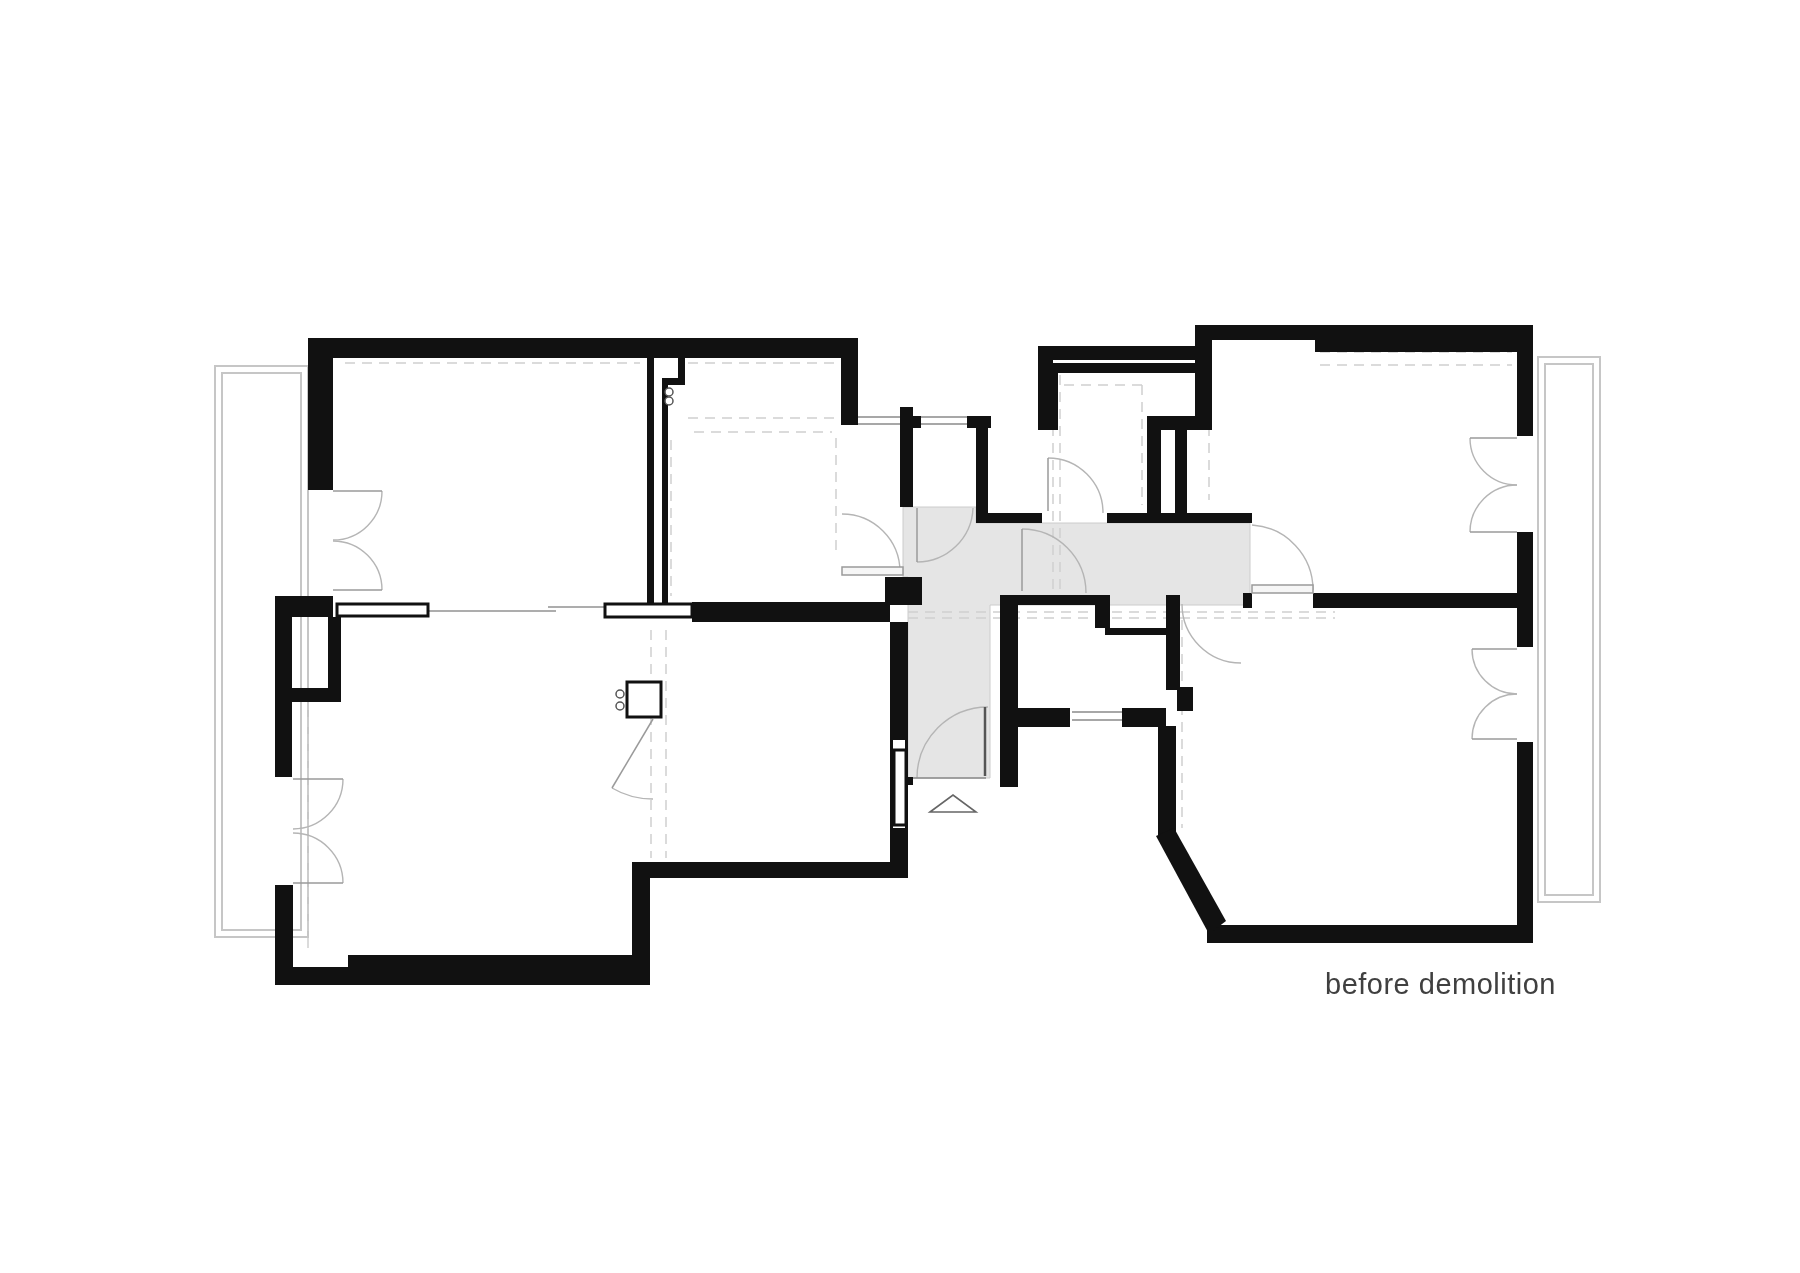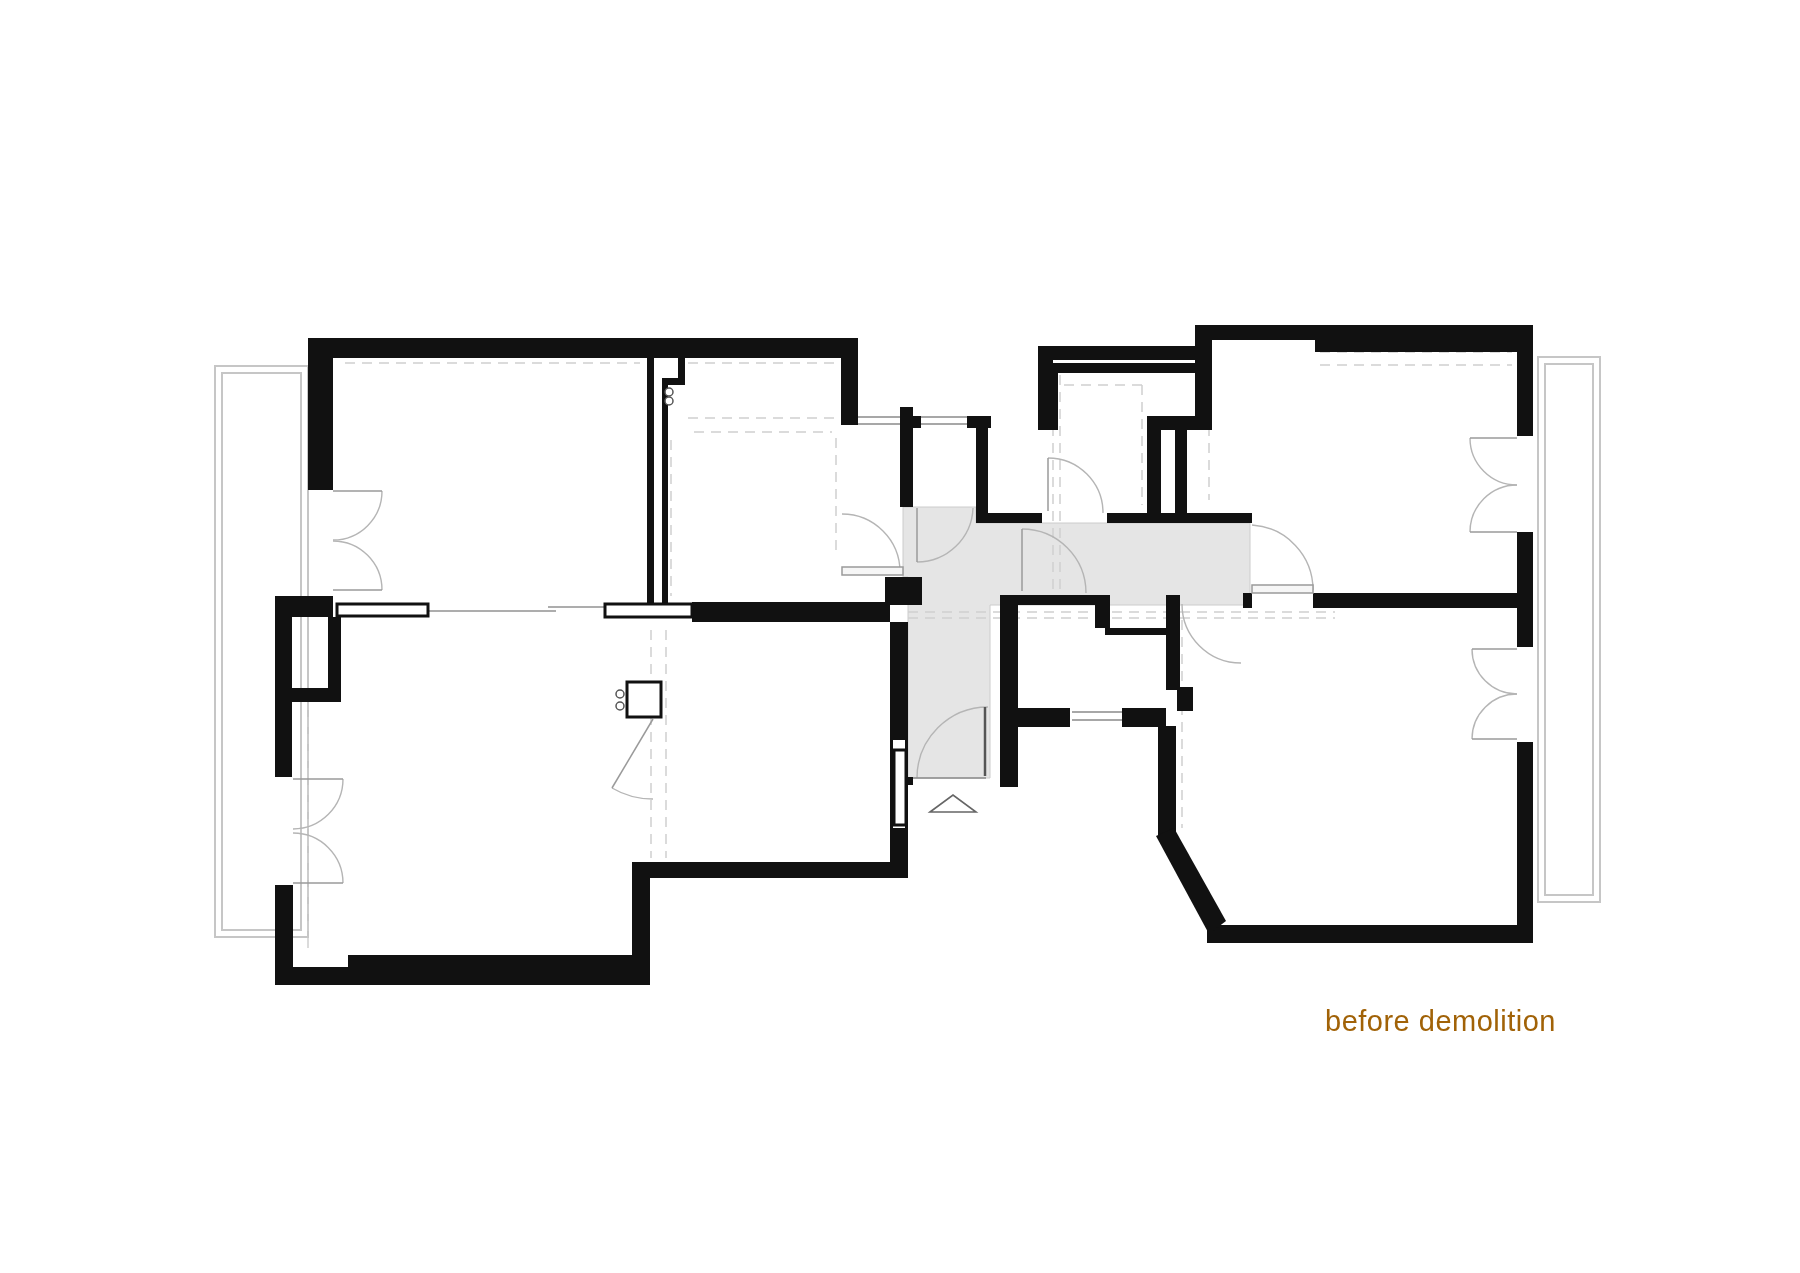--- a/index.html
+++ b/index.html
@@ -1,20 +1,20 @@
 <!DOCTYPE html>
 <html><head>
 <meta charset="utf-8">
 <style>
   html,body{margin:0;padding:0;background:#ffffff;}
   body{width:1800px;height:1273px;position:relative;overflow:hidden;
        font-family:"Liberation Sans", sans-serif;}
   #plan-wrap{position:absolute;left:0;top:0;width:1800px;height:1273px;}
   svg{display:block;}
-  .caption{position:absolute;left:1325px;top:1005px;font-size:29px;color:#a16207;
+  .caption{position:absolute;left:1325px;top:968px;font-size:29px;color:#404040;
            letter-spacing:0.5px;}
 </style>
 </head>
 <body>
 
 <div id="plan-wrap">
   <svg id="plan-svg" width="1800" height="1273" viewBox="0 0 1800 1273" xmlns="http://www.w3.org/2000/svg">
       <polygon points="903,507 976,507 976,523 1250,523 1250,605 990,605 990,778 908,778 908,577 903,577" fill="#e5e5e5" stroke="#cccccc" stroke-width="1"></polygon>
       <rect x="215" y="366" width="93" height="571" fill="none" stroke="#c6c6c6" stroke-width="2"></rect>
       <rect x="222" y="373" width="79" height="557" fill="none" stroke="#c6c6c6" stroke-width="2"></rect>

